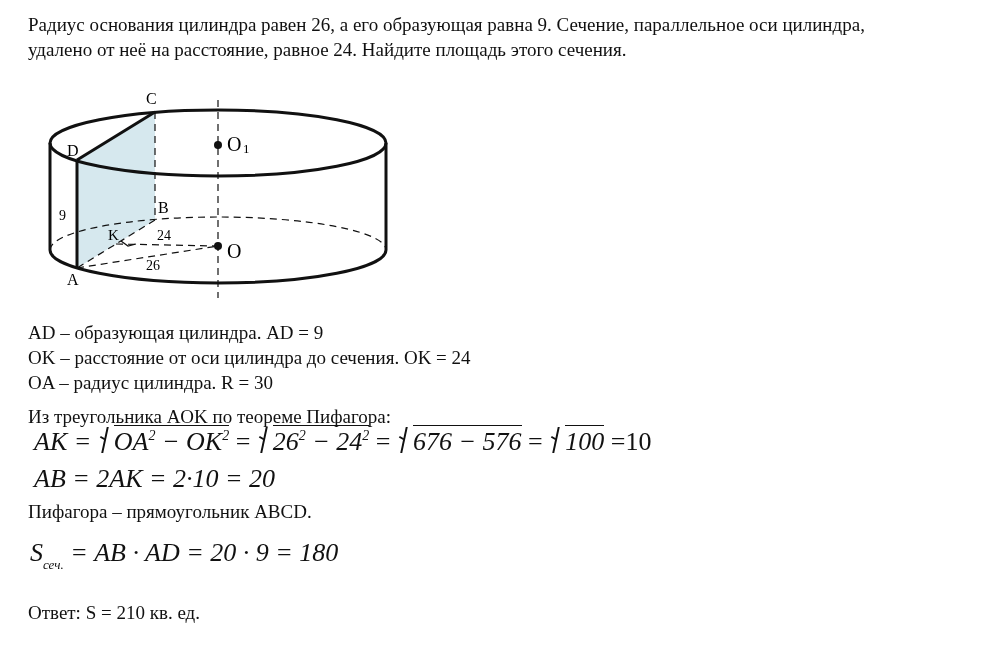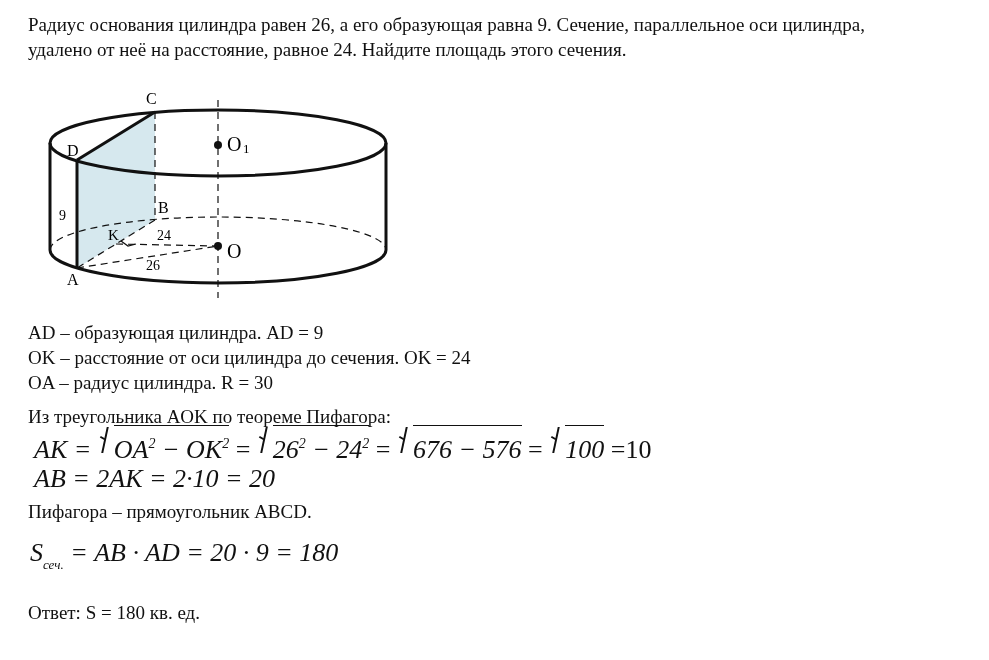--- a/index.html
+++ b/index.html
@@ -5,21 +5,21 @@
     html, body { margin: 0; padding: 0; background: #ffffff; }
     body { width: 989px; height: 660px; position: relative; overflow: hidden; font-family: "Liberation Serif", serif; color: #111; }
     .txt { position: absolute; font-size: 19px; white-space: nowrap; line-height: 22px; }
     .problem { left: 28px; top: 12px; width: 945px; font-size: 19px; line-height: 25px; text-align: justify; text-align-last: left; font-family: Liberation Serif, serif; }
     .problem span { display: block; }
     .math { position: absolute; font-family: "Liberation Serif", serif; font-style: italic; font-size: 26px; white-space: nowrap; }
     .math .up { font-style: normal; }
     .sqrt { display: inline-block; position: relative; padding-left: 14px; margin-left: 2px; }
     .sqrt::before { content: ""; position: absolute; left: 0; top: 12px; width: 5px; height: 2px; background:#111; transform: rotate(30deg); }
     .sqrt::after { content: ""; position: absolute; left: 4px; top: 2px; width: 2px; height: 26px; background:#111; transform: skewX(-12deg); }
-    .sqrt-inner { border-top: 1.5px solid #111; padding-top: 9px; display: inline-block; }
+    .sqrt-inner { border-top: 1.5px solid #111; padding-top: 1px; display: inline-block; }
     sup { font-size: 14px; vertical-align: 10px; }
     sub.small { font-size: 13px; vertical-align: -8px; }
     svg text { font-family: "Liberation Serif", serif; }
   </style>
 </head>
 <body>
 
 <div class="txt problem">
   <span>Радиус основания цилиндра равен 26, а его образующая равна 9. Сечение, параллельное оси цилиндра,</span>
   <span>удалено от неё на расстояние, равное 24. Найдите площадь этого сечения.</span>
@@ -76,13 +76,13 @@
 </div>
 
 <div class="math" style="left:34px;top:464px;">AB = 2AK = 2·10 = 20</div>
 
 <div class="txt" style="left:28px;top:501px;">Пифагора – прямоугольник ABCD.</div>
 
 <div class="math" style="left:30px;top:538px;">
   <span>S</span><sub class="small">сеч.</sub><span> = AB · AD = 20 · 9 = 180</span>
 </div>
 
-<div class="txt" style="left:28px;top:602px;">Ответ: S = 180 кв. ед.</div>
+<div class="txt" style="left:28px;top:602px;">Ответ: S = 210 кв. ед.</div>
 
 </body></html>

